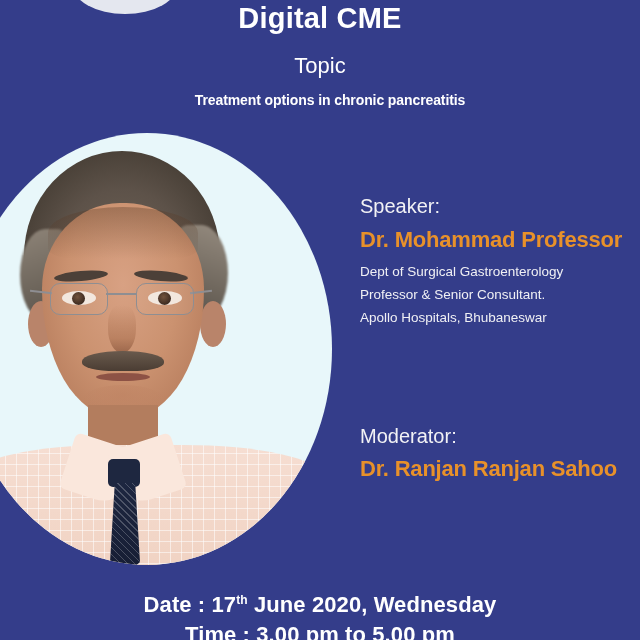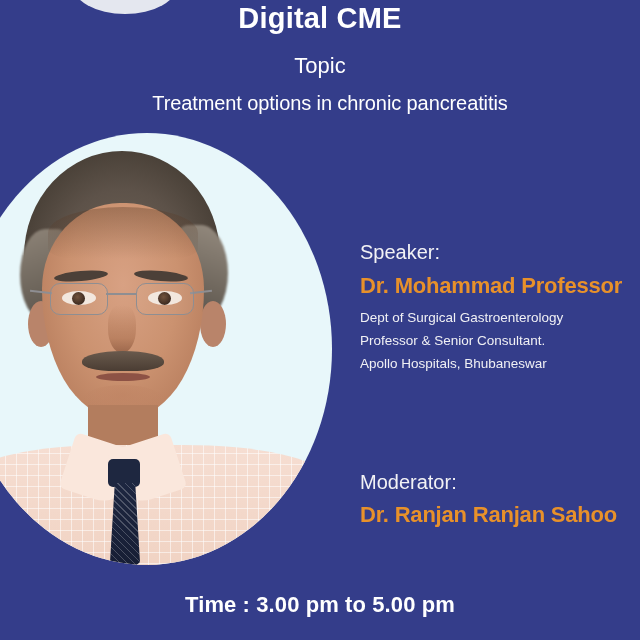--- a/index.html
+++ b/index.html
@@ -44,22 +44,22 @@
     line-height: 1;
     padding-top: 4px;
   }
   .topic-label {
     font-size: 22px;
     font-weight: normal;
     line-height: 1;
     padding-top: 22px;
   }
   .topic-text {
-    font-size: 20px;
-    font-weight: normal;
+    font-size: 14px;
+    font-weight: bold;
     line-height: 1;
     padding-top: 16px;
     letter-spacing: -0.1px;
     padding-left: 20px;
   }
 
   
   .portrait {
     position: absolute;
     left: -38px;
@@ -293,21 +293,20 @@
       repeating-linear-gradient(45deg, rgba(255,255,255,.22) 0 1px, rgba(255,255,255,0) 1px 5px),
       linear-gradient(180deg, #1d2640 0%, #161d33 100%);
     clip-path: polygon(16% 0, 84% 0, 100% 86%, 50% 100%, 0 86%);
   }
 
   
   .col-right {
     position: absolute;
     left: 360px;
     color: #ffffff;
-    margin-top: 46px;
   }
   .role-label {
     font-size: 20px;
     line-height: 1;
     color: #f2f2f5;
   }
   .person-name {
     font-size: 22px;
     font-weight: bold;
     line-height: 1;
@@ -406,16 +405,17 @@
       <div class="cred cred-gap">Apollo Hospitals, Bhubaneswar</div>
     </div>
   </div>
 
   <div class="col-right moderator-block">
     <div class="role-label">Moderator:</div>
     <div class="person-name">Dr. Ranjan Ranjan Sahoo</div>
   </div>
 
   <div class="datetime">
+    <div class="dt-line"><span>Date : 17</span><sup>th</sup><span> June 2020, Wednesday</span></div>
     <div class="dt-line">Time : 3.00 pm to 5.00 pm</div>
   </div>
 
 </div>
 
 </body></html>

